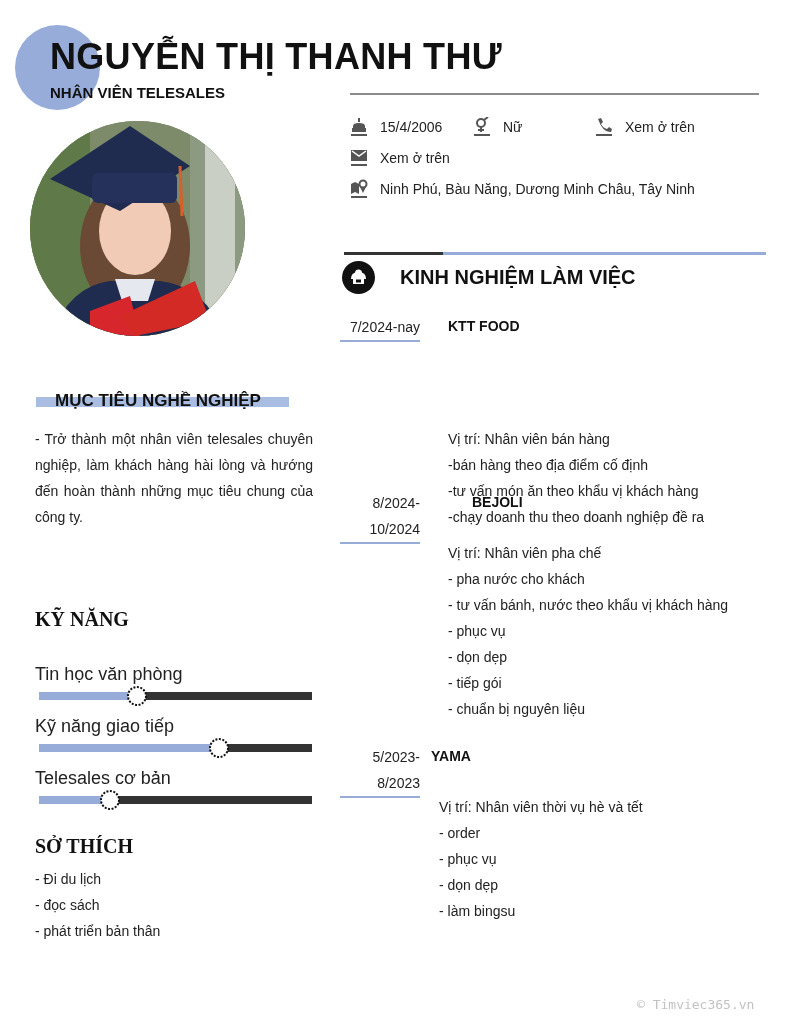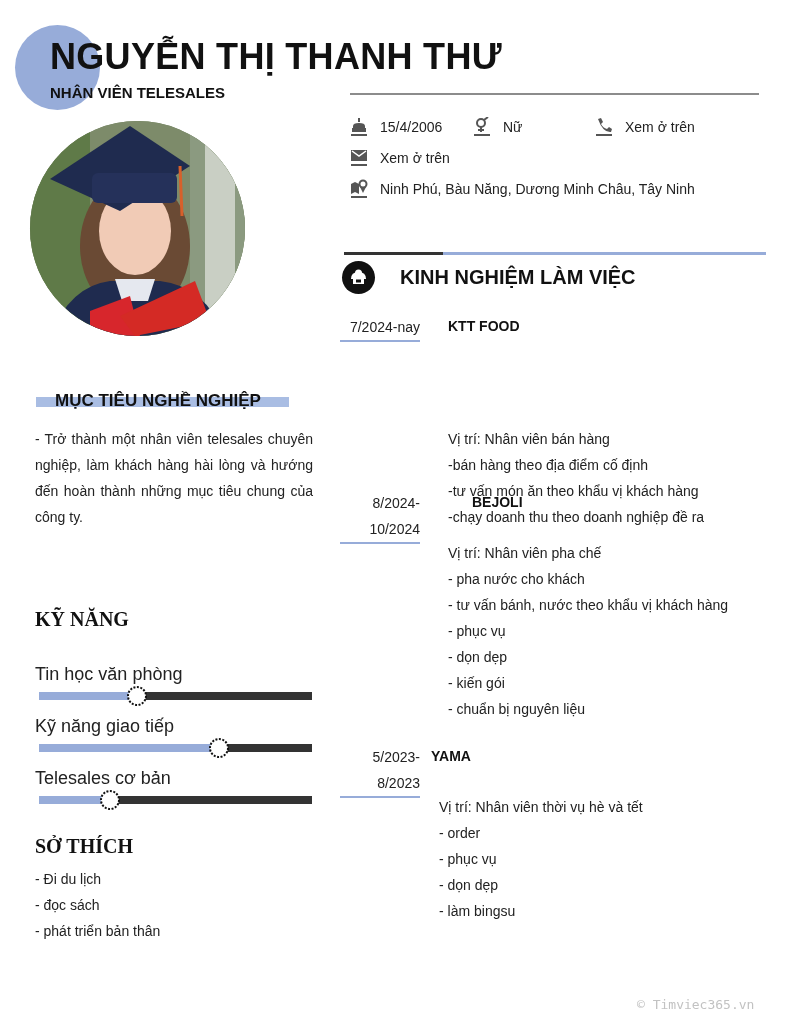--- a/index.html
+++ b/index.html
@@ -203,21 +203,21 @@
   <div>10/2024</div>
 </div>
 <div class="date-underline" style="top:542px;"></div>
 <div class="company" style="left:448px; top:494px;padding-left:24px;">BEJOLI</div>
 <div class="exp-lines" style="left:448px; top:540px;">
   <div>Vị trí: Nhân viên pha chế</div>
   <div>- pha nước cho khách</div>
   <div>- tư vấn bánh, nước theo khẩu vị khách hàng</div>
   <div>- phục vụ</div>
   <div>- dọn dẹp</div>
-  <div>- kiến gói</div>
+  <div>- tiếp gói</div>
   <div>- chuẩn bị nguyên liệu</div>
 </div>
 
 <div class="date" style="top:744px;">
   <div>5/2023-</div>
   <div>8/2023</div>
 </div>
 <div class="date-underline" style="top:796px;"></div>
 <div class="company" style="left:431px; top:748px;">YAMA</div>
 <div class="exp-lines" style="left:439px; top:794px;">

